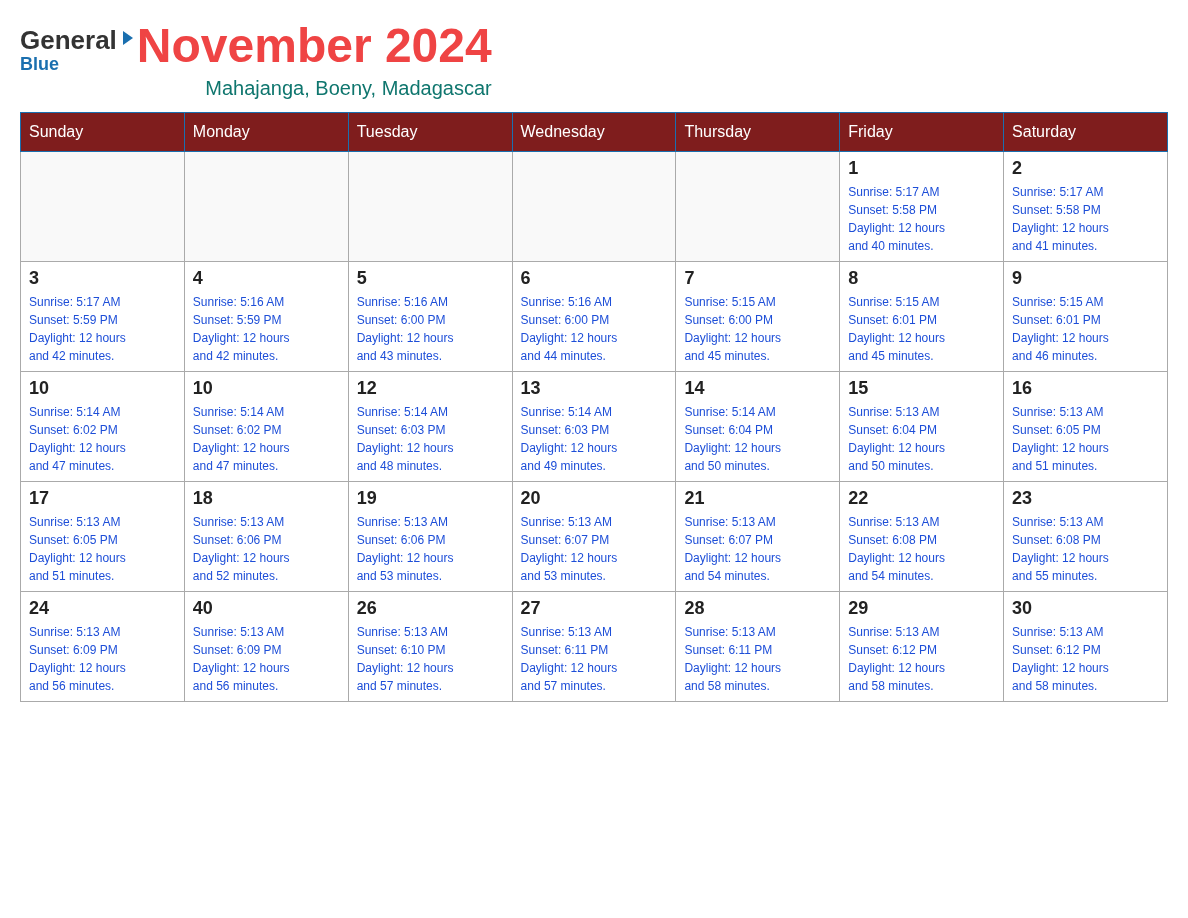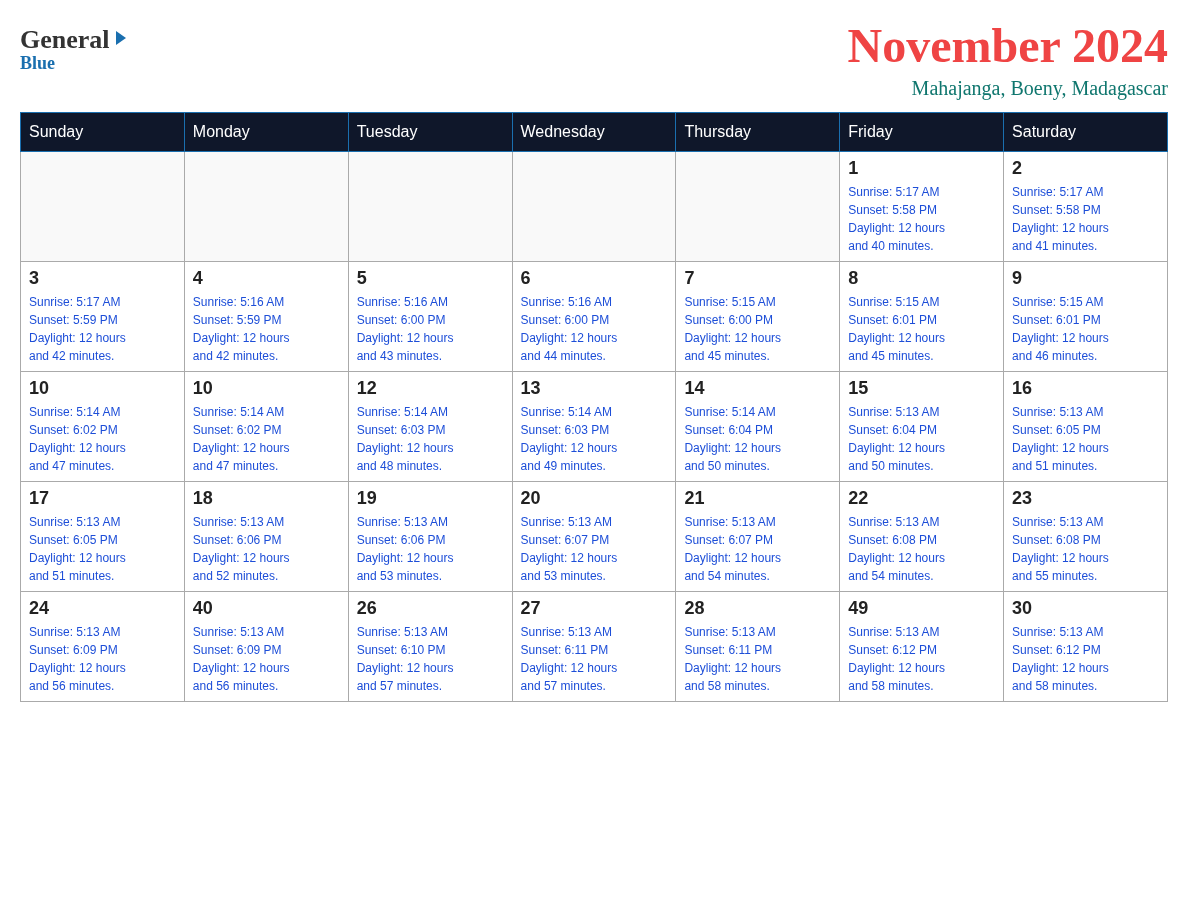--- a/index.html
+++ b/index.html
@@ -5,24 +5,22 @@
     * { box-sizing: border-box; margin: 0; padding: 0; }
     body {
       font-family: Arial, sans-serif;
       background: #fff;
       padding: 20px;
       width: 1188px;
       min-height: 918px;
     }
     .header {
       display: flex;
-      justify-content: space-between;
       align-items: flex-start;
       margin-bottom: 12px;
-      font-family: Liberation Serif, serif;
     }
     .logo {
       display: flex;
       flex-direction: column;
       align-items: flex-start;
       padding-top: 5px;
     }
     .logo-blue {
       color: #1a6faf;
       font-size: 18px;
@@ -42,21 +40,21 @@
       font-size: 20px;
       color: #0f766e;
       margin-top: 4px;
     }
     .calendar {
       width: 100%;
       border-collapse: collapse;
       margin-top: 10px;
     }
     .calendar th {
-      background-color: #0f172a;
+      background-color: #7f1d1d;
       color: #fff;
       padding: 10px 8px;
       text-align: left;
       font-size: 16px;
       font-weight: normal;
       border: 1px solid #1a6faf;
     }
     .calendar td {
       border: 1px solid #aaa;
       vertical-align: top;
@@ -335,21 +333,21 @@
 and 57 minutes.</div>
         </td>
         <td>
           <div class="day-number">28</div>
           <div class="day-info" style="white-space: pre-line;">Sunrise: 5:13 AM
 Sunset: 6:11 PM
 Daylight: 12 hours
 and 58 minutes.</div>
         </td>
         <td>
-          <div class="day-number">49</div>
+          <div class="day-number">29</div>
           <div class="day-info" style="white-space: pre-line;">Sunrise: 5:13 AM
 Sunset: 6:12 PM
 Daylight: 12 hours
 and 58 minutes.</div>
         </td>
         <td>
           <div class="day-number">30</div>
           <div class="day-info" style="white-space: pre-line;">Sunrise: 5:13 AM
 Sunset: 6:12 PM
 Daylight: 12 hours

